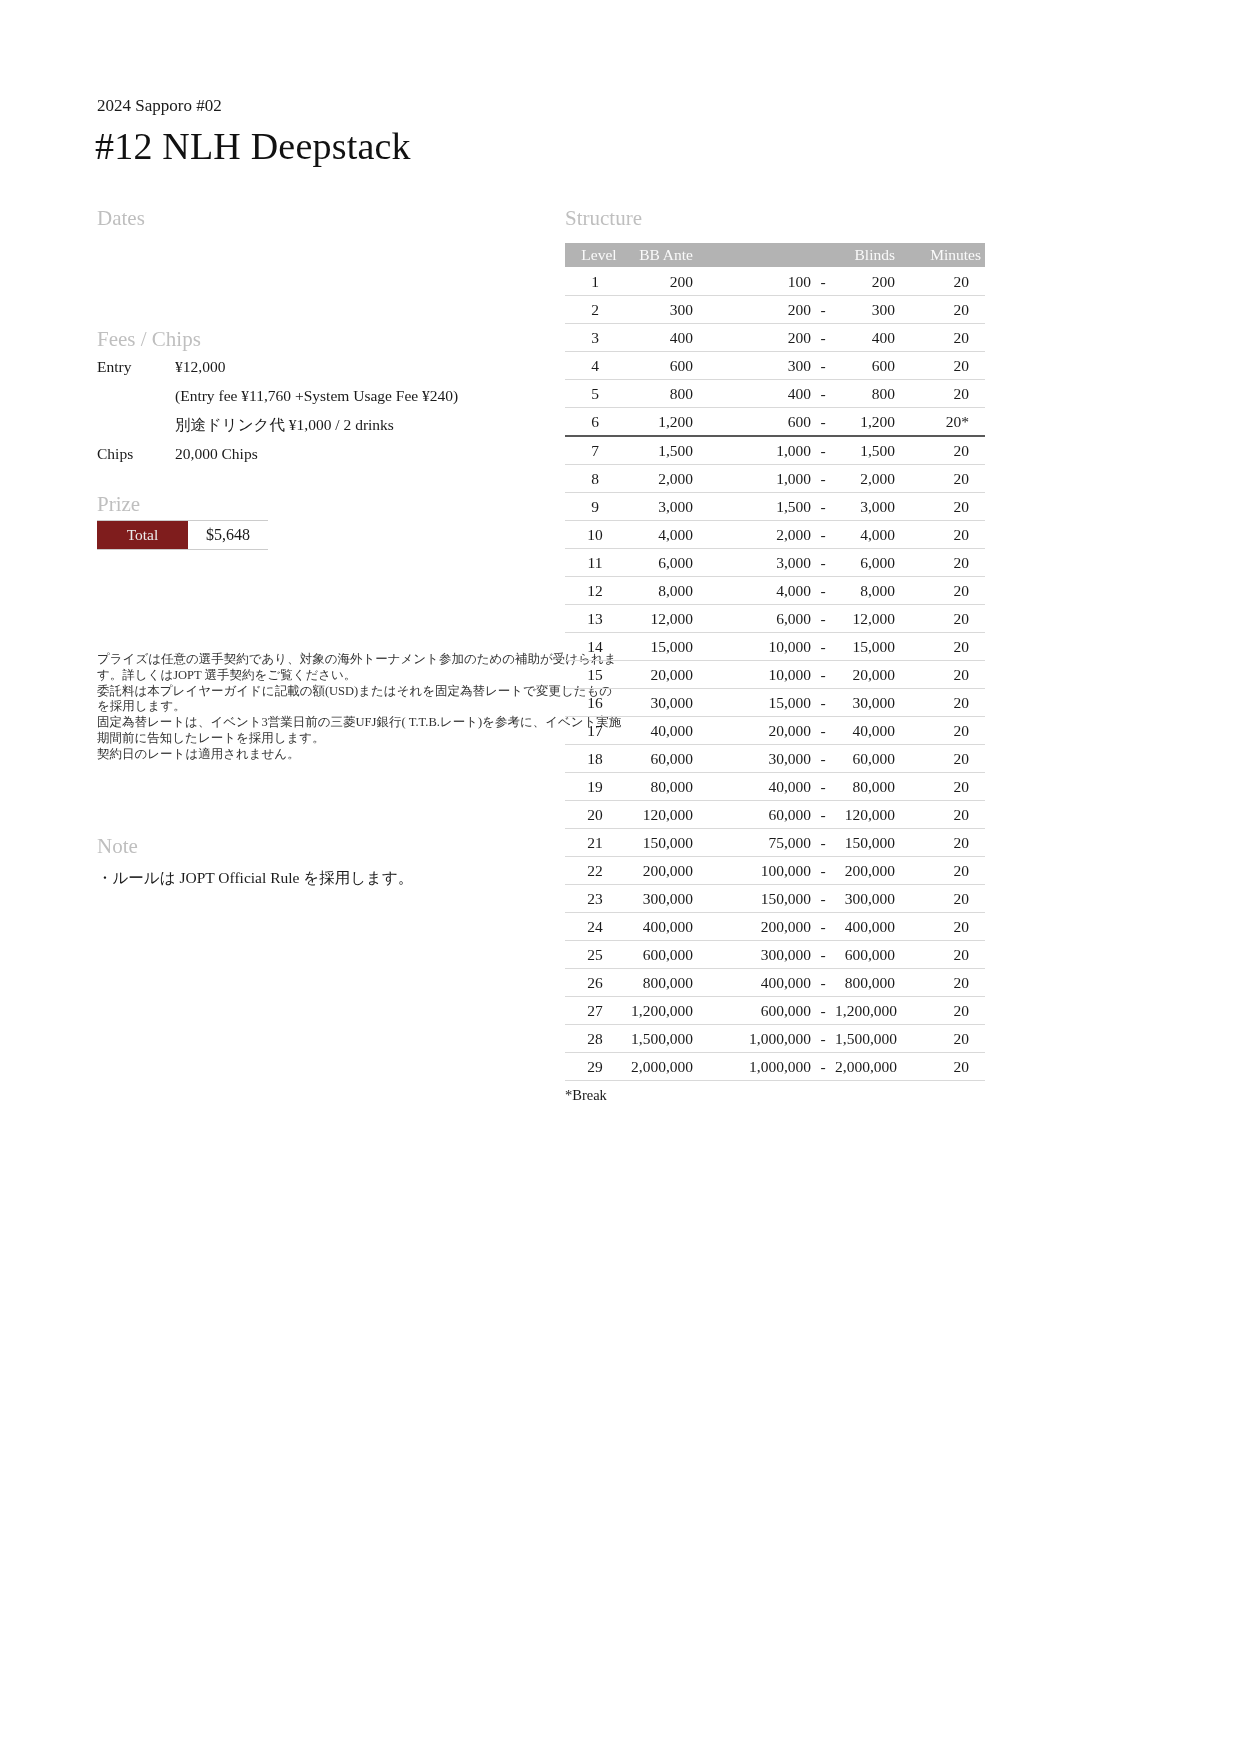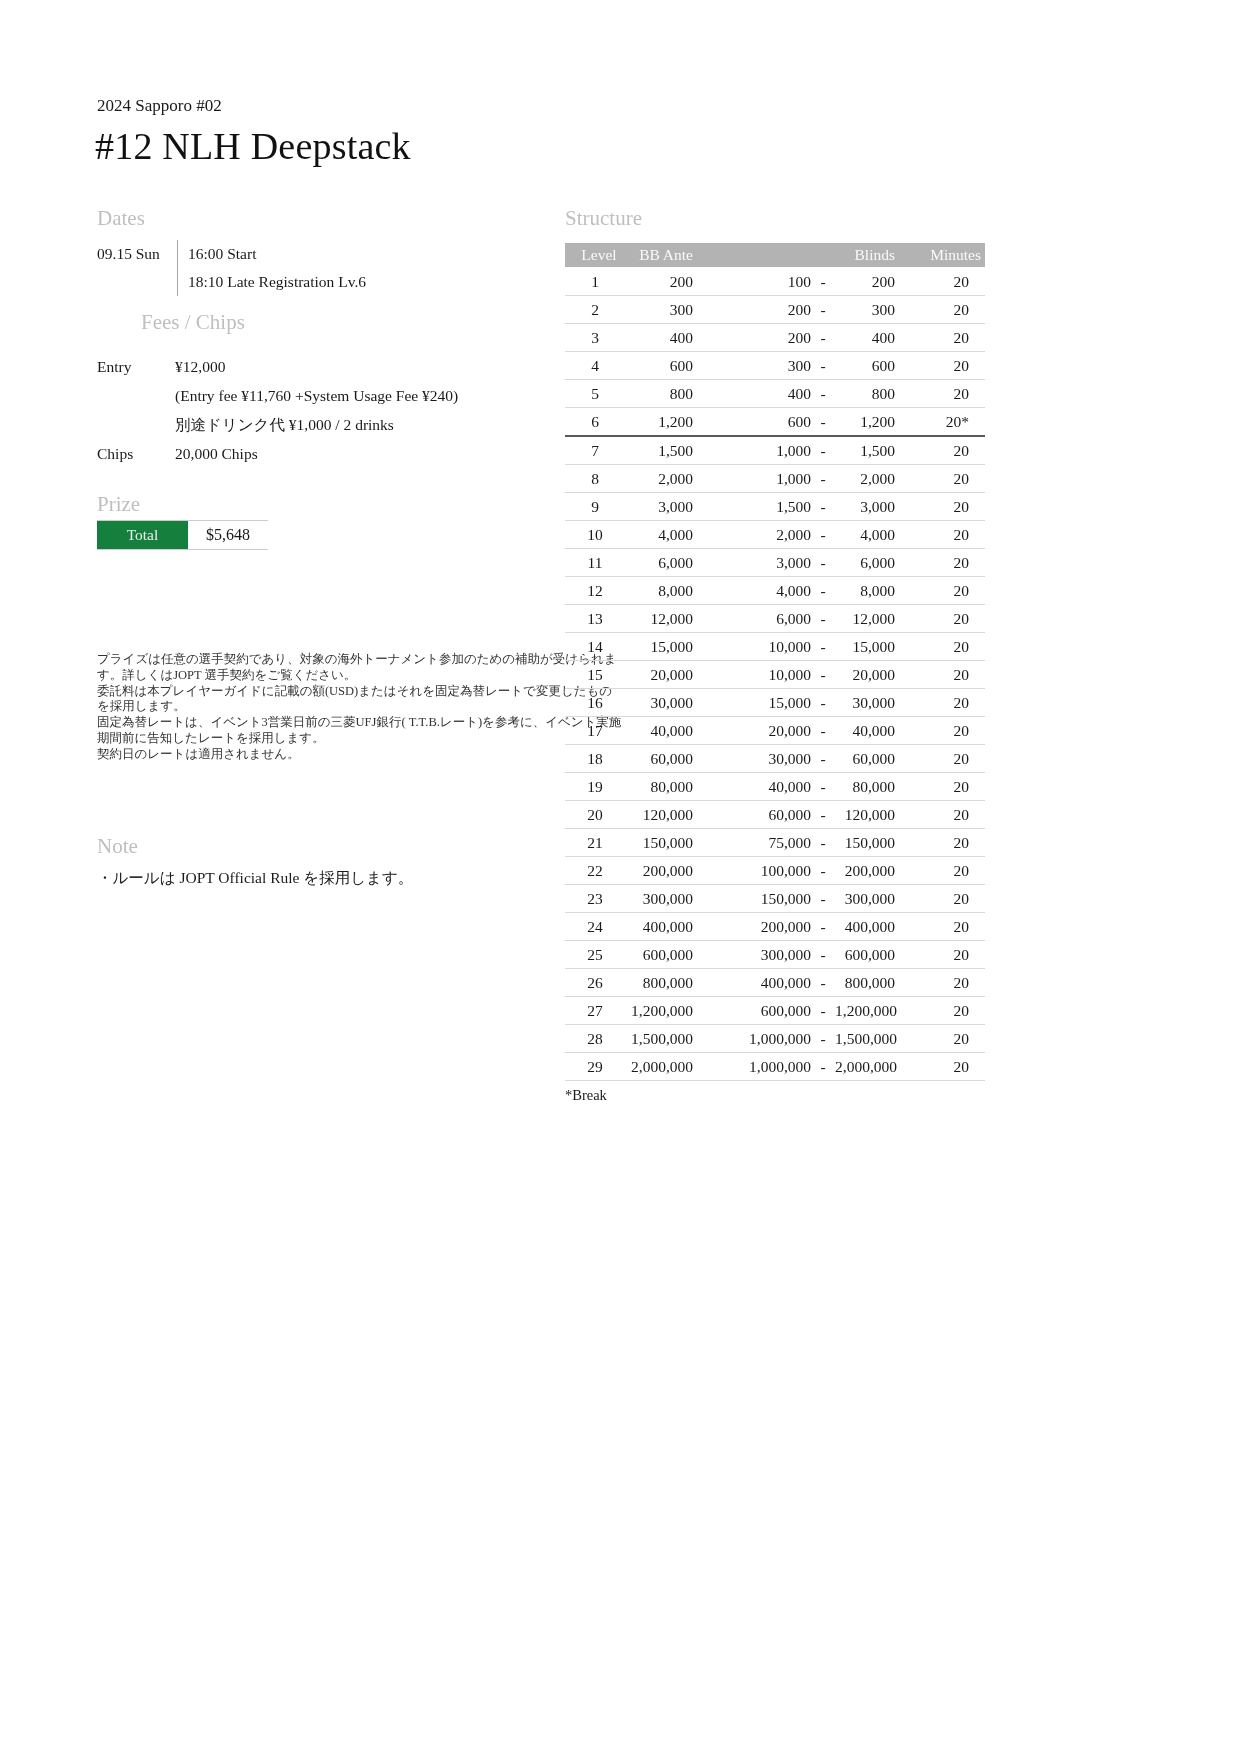--- a/index.html
+++ b/index.html
@@ -17,28 +17,28 @@
   .sec-head{font-size:21px;color:#bfbfbf;font-weight:400;}
 
   
   .dates-head{left:97px;top:206px;}
   .dates-block{left:97px;top:240px;display:flex;align-items:stretch;font-size:15.5px;}
   .dates-date{width:72px;padding-top:5px;}
   .dates-lines{border-left:1px solid #a6a6a6;padding-left:10px;margin-left:8px;}
   .dates-line{height:28px;line-height:28px;white-space:nowrap;}
 
   
-  .fees-head{left:97px;top:310px;margin-left:44px;}
+  .fees-head{left:97px;top:327px;}
   .fees-grid{left:97px;top:352px;display:grid;grid-template-columns:78px auto;font-size:15.5px;}
   .fees-grid div{height:29px;line-height:29px;white-space:nowrap;}
 
   
   .prize-head{left:97px;top:492px;}
   .prize-table{left:97px;top:520px;display:flex;border-top:1px solid #cccccc;border-bottom:1px solid #cccccc;}
-  .prize-total{width:91px;height:28px;line-height:28px;background:#15803d;color:#ededed;text-align:center;font-size:15.5px;}
+  .prize-total{width:91px;height:28px;line-height:28px;background:#7f1d1d;color:#ededed;text-align:center;font-size:15.5px;}
   .prize-value{width:80px;height:28px;line-height:28px;text-align:center;font-size:16px;color:#1a1a1a;}
 
   
   .disclaimer{left:97px;top:652px;width:450px;font-size:12.5px;line-height:15.8px;color:#333;}
   .disclaimer div{white-space:nowrap;}
 
   
   .note-head{left:97px;top:834px;}
   .note-text{left:97px;top:868px;font-size:15.5px;}
 
@@ -81,27 +81,20 @@
 </head>
 <body>
 
 <div class="page">
 
   <div class="abs meta">2024 Sapporo #02</div>
   <div class="abs title">#12 NLH Deepstack</div>
 
 
   <div class="abs sec-head dates-head">Dates</div>
-  <div class="abs dates-block">
-    <div class="dates-date">09.15 Sun</div>
-    <div class="dates-lines">
-      <div class="dates-line">16:00 Start</div>
-      <div class="dates-line">18:10 Late Registration Lv.6</div>
-    </div>
-  </div>
 
   <div class="abs sec-head fees-head">Fees / Chips</div>
   <div class="abs fees-grid">
     <div>Entry</div>
     <div>¥12,000</div>
     <div></div>
     <div>(Entry fee ¥11,760 +System Usage Fee ¥240)</div>
     <div></div>
     <div>別途ドリンク代 ¥1,000 / 2 drinks</div>
     <div>Chips</div>

